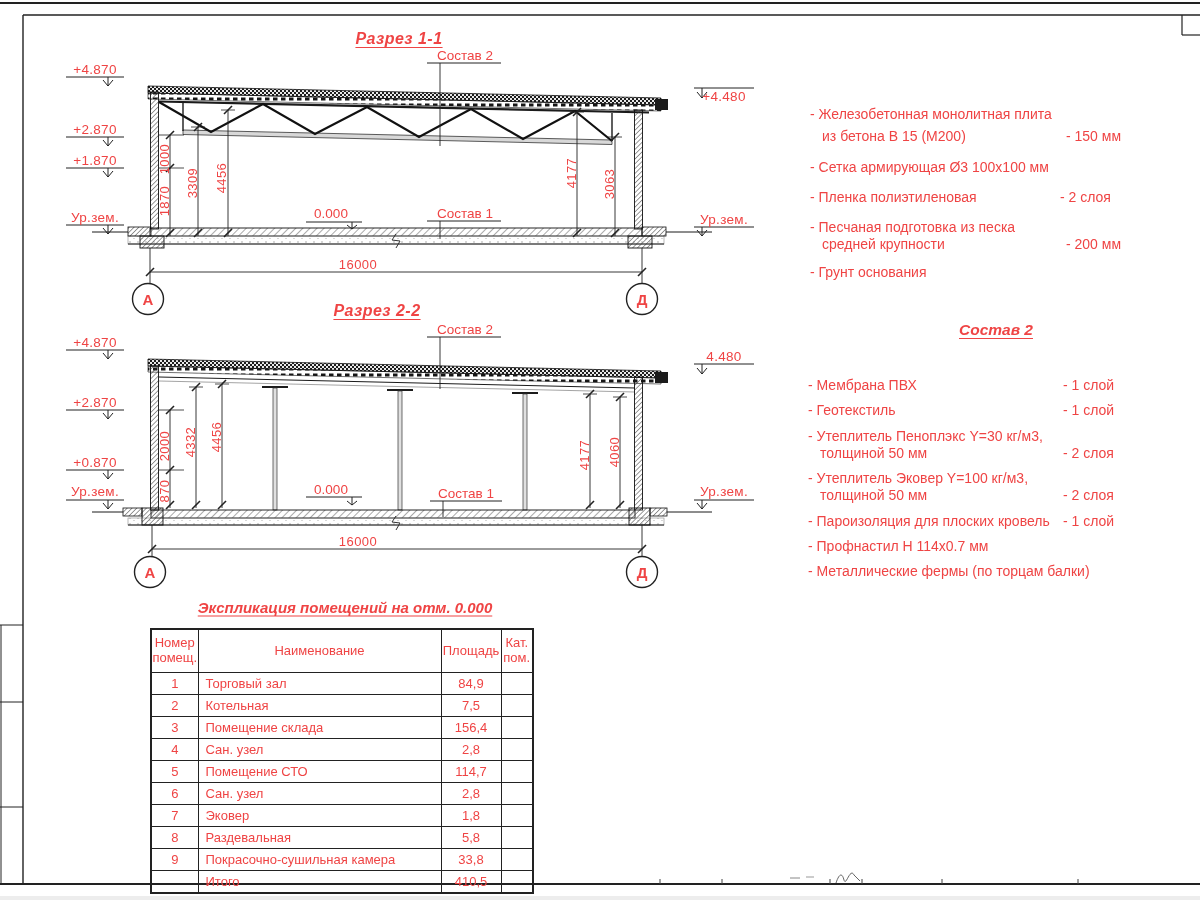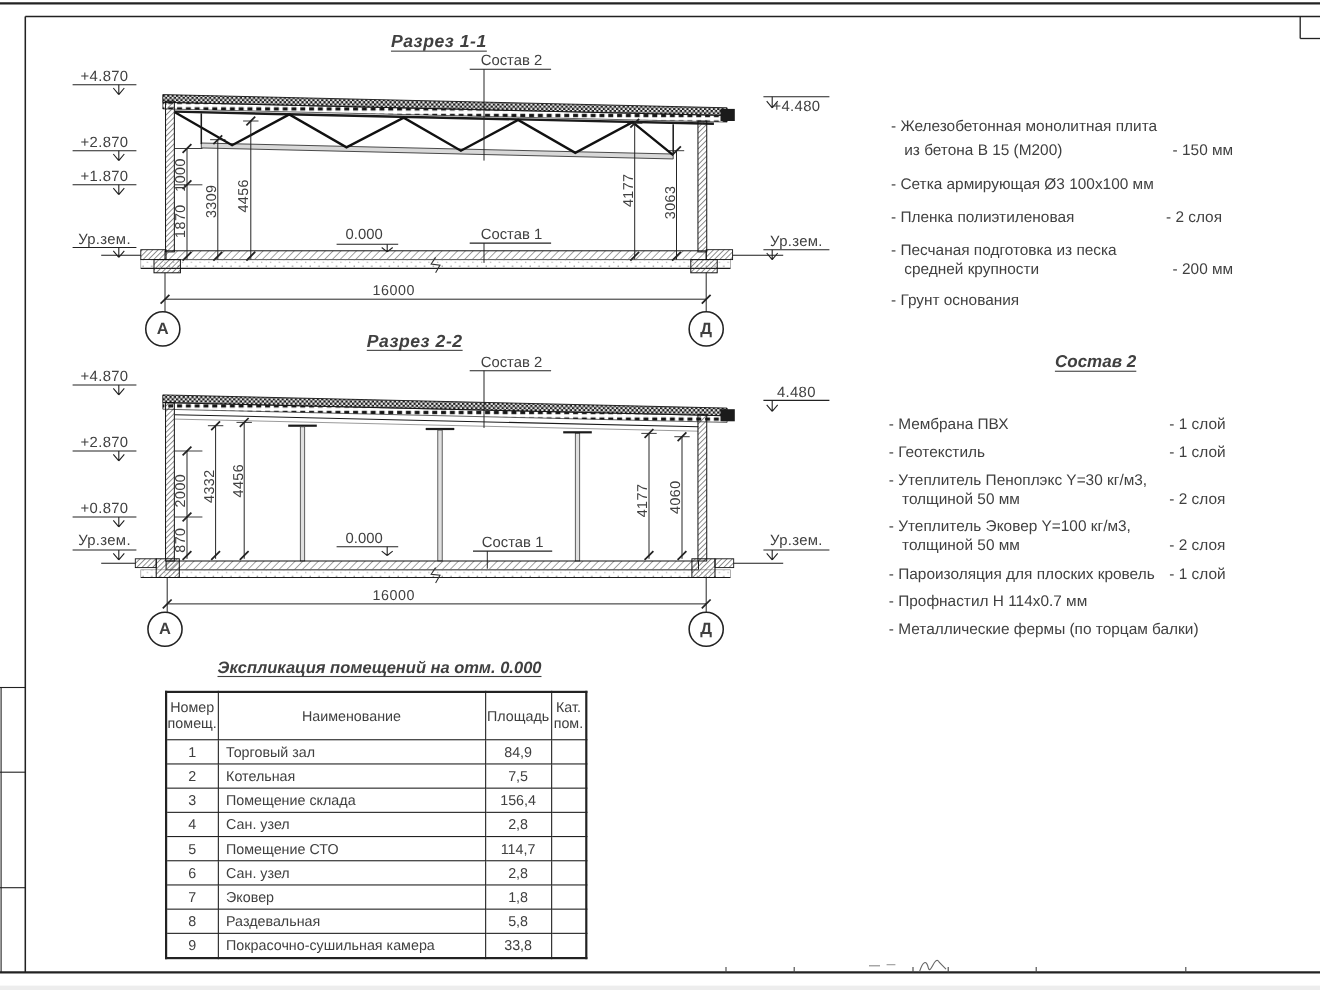--- a/index.html
+++ b/index.html
@@ -1,17 +1,17 @@
 <!DOCTYPE html>
 <html><head>
 <meta charset="utf-8">
 <style>
   html,body{margin:0;padding:0;background:#fff;}
   .sheet{position:relative;width:1200px;height:900px;background:#fff;overflow:hidden;
-         font-family:"Liberation Sans",sans-serif;color:#404040;}
+         font-family:"Liberation Sans",sans-serif;color:#ef4444;}
   .sheet svg{position:absolute;left:0;top:0;}
   .ct{position:absolute;transform:translate(-50%,-50%);white-space:nowrap;}
   .lt{position:absolute;white-space:nowrap;}
   .vd{position:absolute;transform:translate(-50%,-50%) rotate(-90deg);font-size:13px;letter-spacing:.4px;}
   .elev{font-size:13.5px;letter-spacing:.3px;}
   .lbl{font-size:13.5px;}
   .dimh{font-size:13px;letter-spacing:.5px;}
   .sect-title{font-size:16px;font-weight:bold;font-style:italic;text-decoration:underline;text-underline-offset:3px;letter-spacing:.5px;}
   .list-title{font-size:15.5px;font-weight:bold;font-style:italic;text-decoration:underline;text-underline-offset:3px;}
   .tbl-title{font-size:15px;font-weight:bold;font-style:italic;text-decoration:underline;text-underline-offset:3px;}
@@ -401,16 +401,22 @@
           <td class="cname">Раздевальная</td>
           <td class="carea">5,8</td>
           <td class="ccat"></td>
         </tr>
   <tr>
           <td class="cnum">9</td>
           <td class="cname">Покрасочно-сушильная камера</td>
           <td class="carea">33,8</td>
           <td class="ccat"></td>
         </tr>
+  <tr>
+          <td class="cnum"></td>
+          <td class="cname">Итого</td>
+          <td class="carea">410,5</td>
+          <td class="ccat"></td>
+        </tr>
 </tbody>
     </table>
 
 </div>
 
 </body></html>

